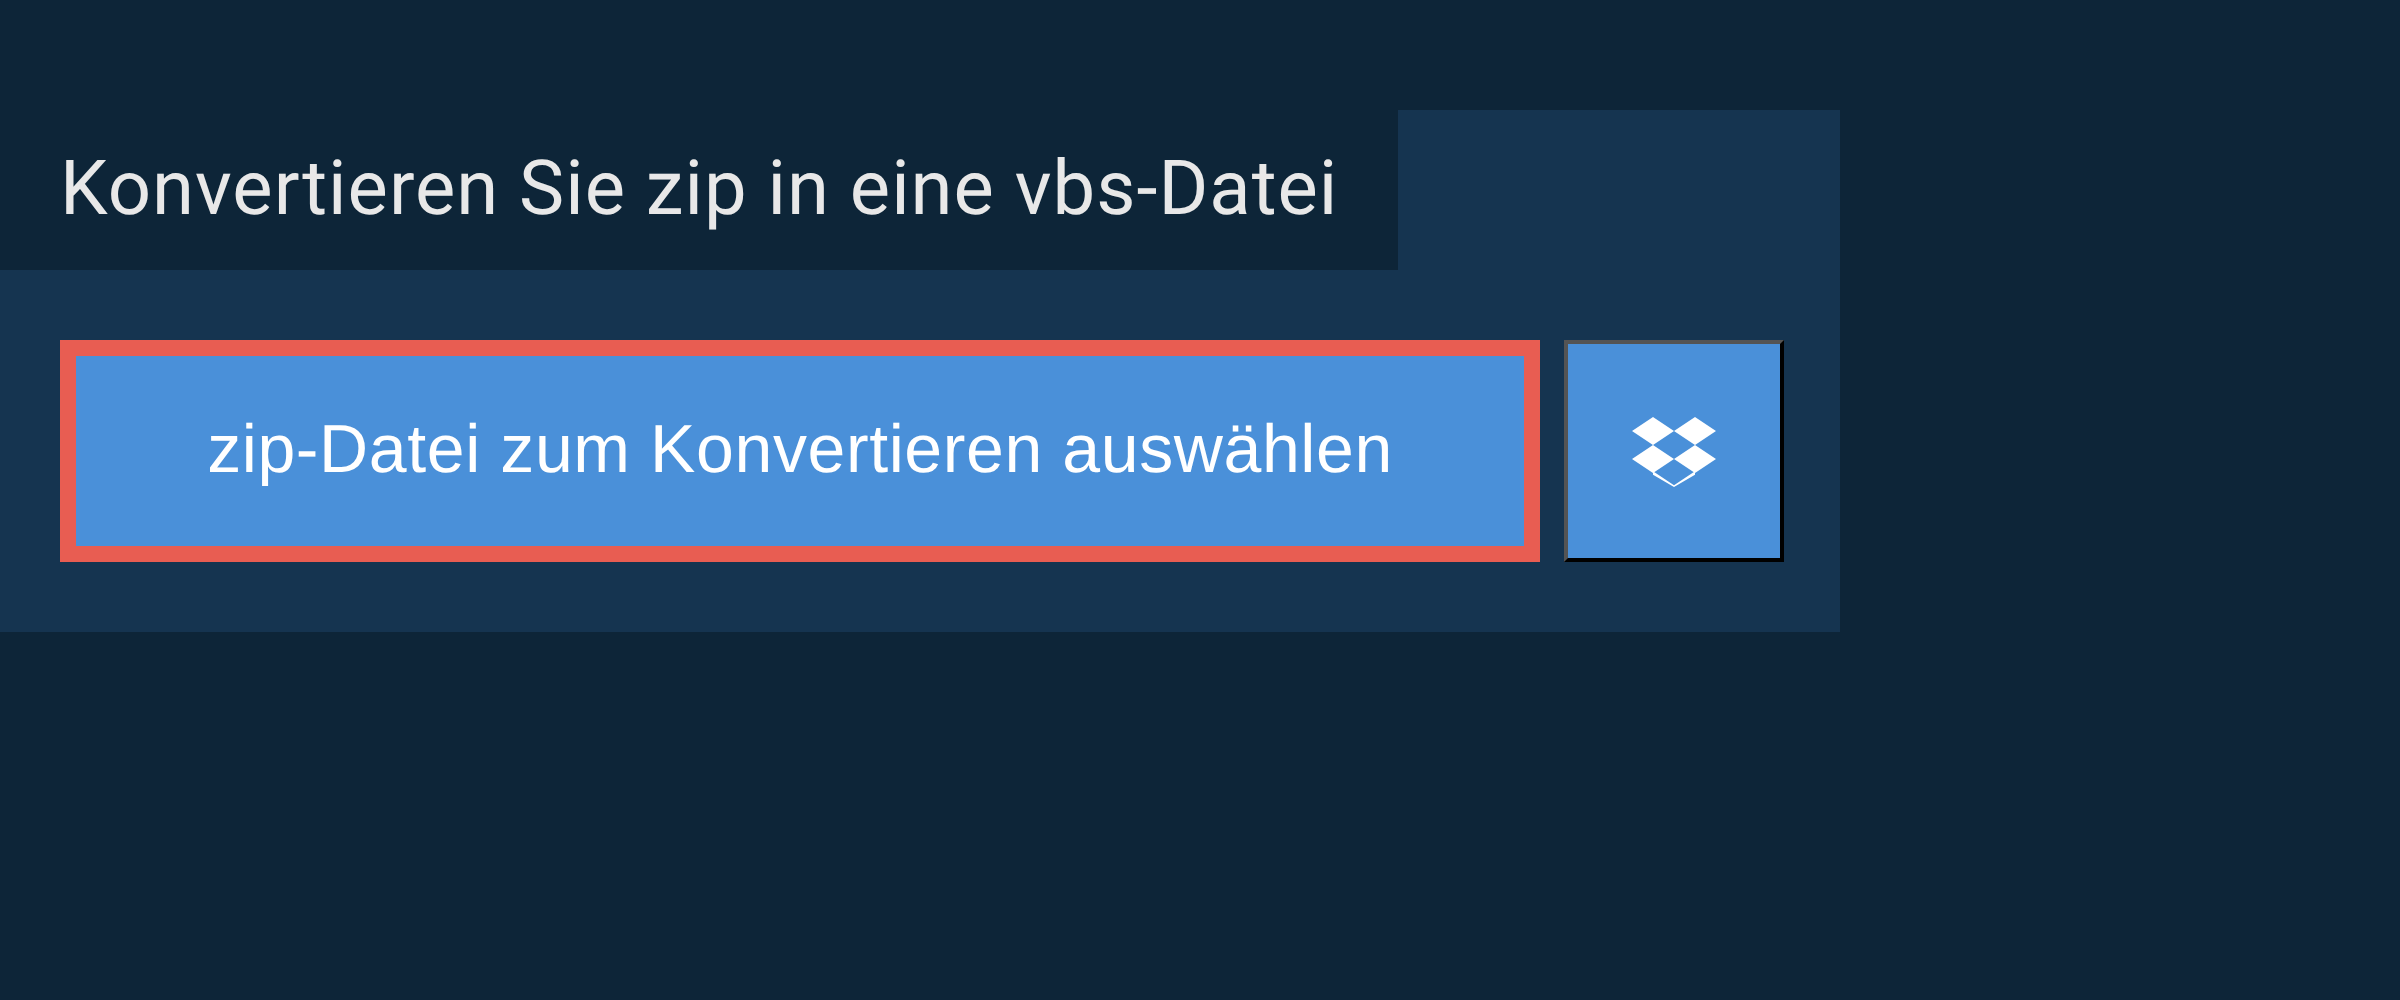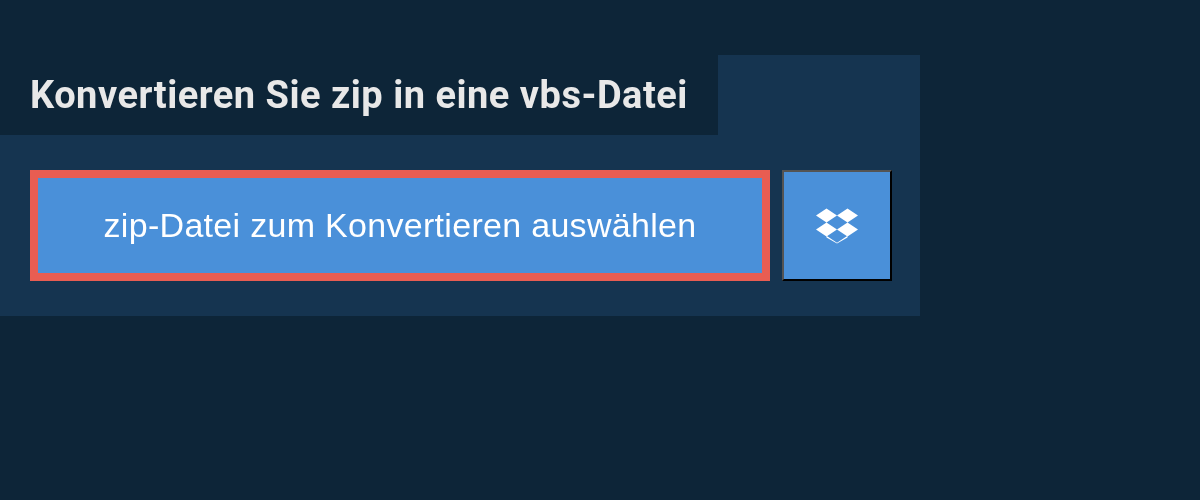--- a/index.html
+++ b/index.html
@@ -21,21 +21,21 @@
       padding-bottom: 35px;
     }
     .heading-wrap {
       background-color: #0d2538;
       display: inline-block;
       padding: 18px 30px 18px 30px;
     }
     .heading {
       color: #e8e8e8;
       font-size: 38px;
-      font-weight: 700;
+      font-weight: 400;
       letter-spacing: 0.5px;
     }
     .button-row {
       display: flex;
       gap: 12px;
       padding: 35px 30px 0 30px;
       align-items: stretch;
     }
     .select-file-button {
       background-color: #4a90d9;

